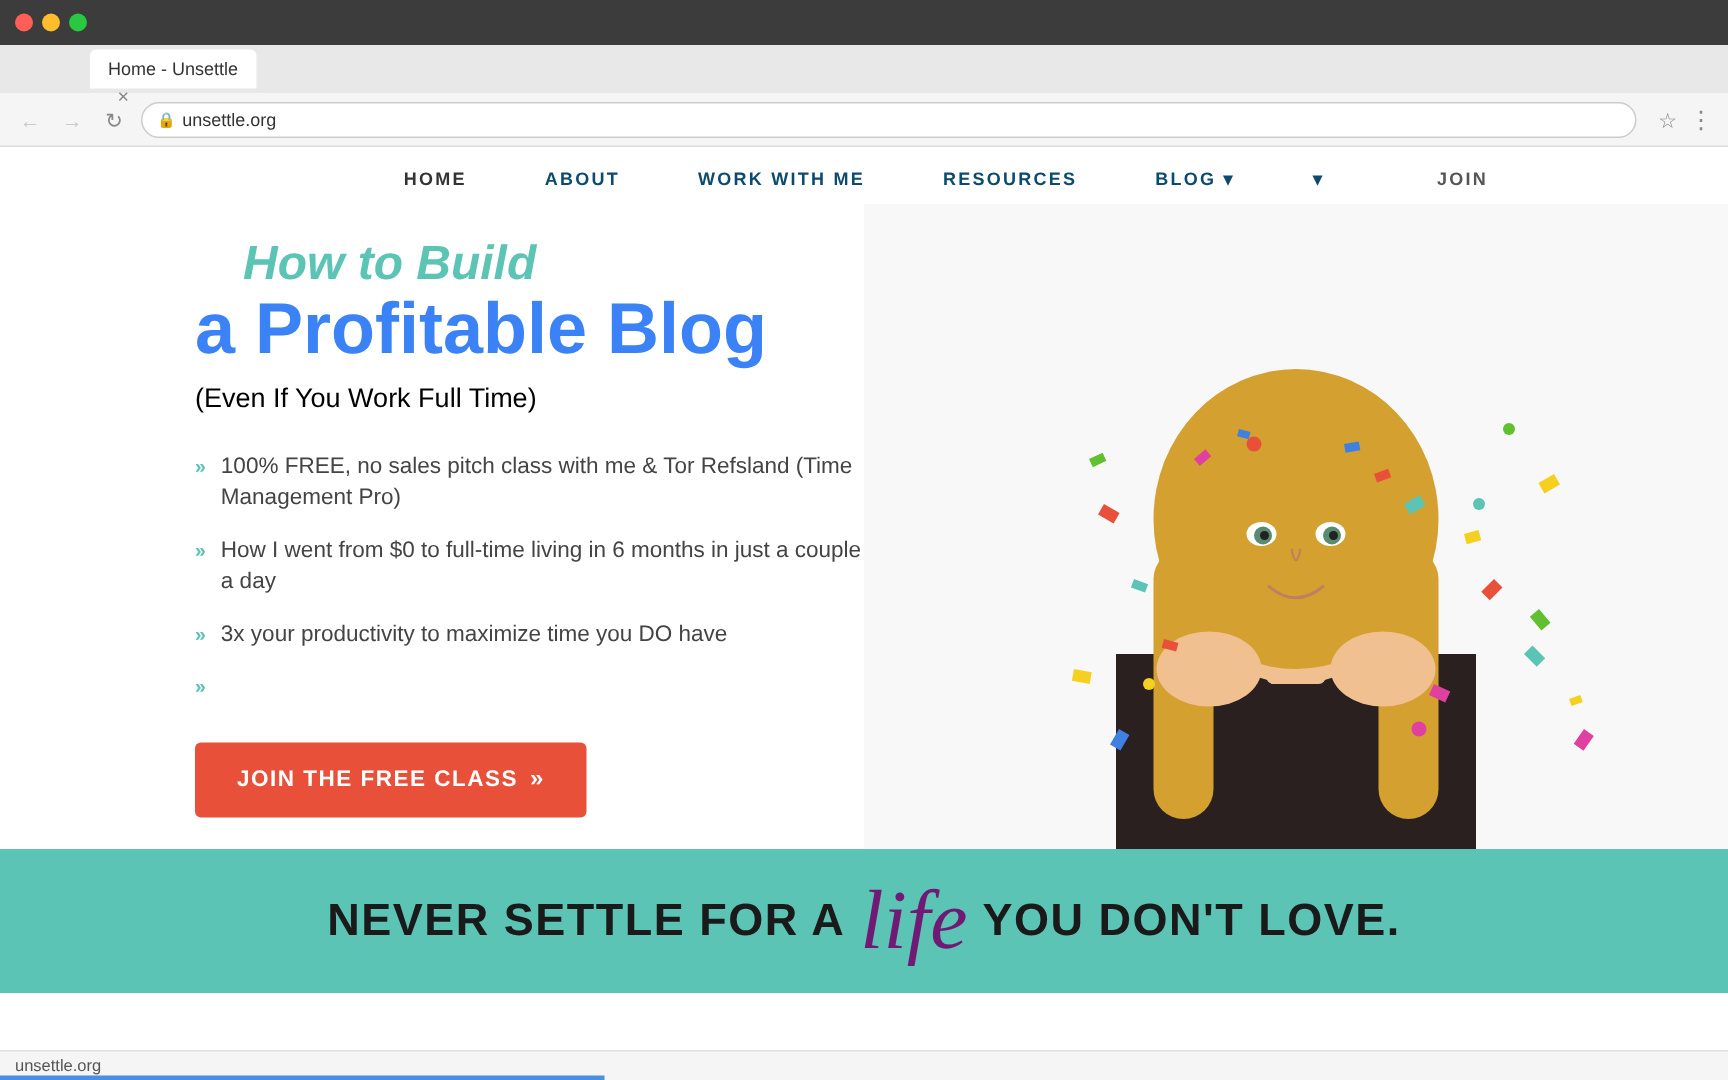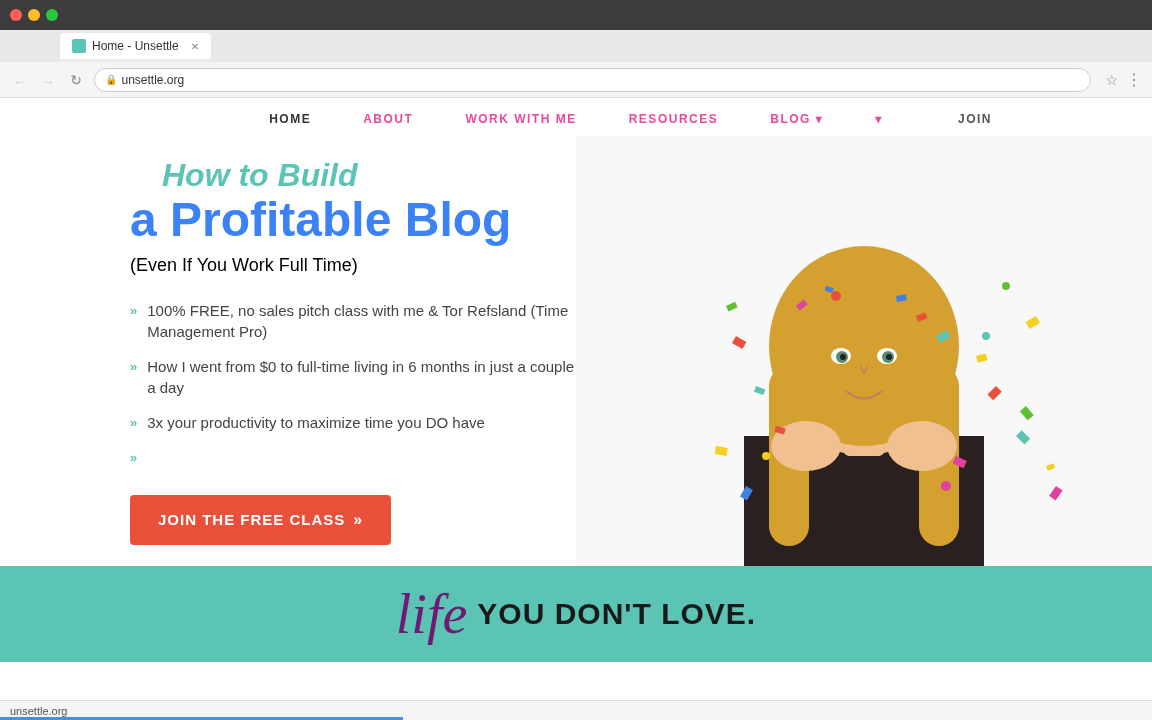--- a/index.html
+++ b/index.html
@@ -23,25 +23,25 @@
       height: 32px;
       display: flex;
       align-items: center;
       padding: 0 80px 0 60px;
     }
     .browser-tab {
       background: #fff;
       height: 26px;
       padding: 0 12px;
       display: flex;
-      align-items: center;
       gap: 6px;
       border-radius: 4px 4px 0 0;
       font-size: 12px;
       color: #333;
+      flex-direction: column;
     }
     .tab-favicon { width: 14px; height: 14px; background: #5bc4b5; border-radius: 2px; display: flex; align-items: center; justify-content: center; }
     .tab-close { margin-left: 6px; color: #888; font-size: 10px; cursor: pointer; }
     .browser-toolbar {
       background: #f5f5f5;
       height: 36px;
       display: flex;
       align-items: center;
       padding: 0 10px;
       gap: 8px;
@@ -77,21 +77,21 @@
       justify-content: center;
       align-items: center;
       padding: 14px 0 0;
       gap: 52px;
       position: relative;
     }
     .nav-item {
       font-size: 12px;
       font-weight: 700;
       letter-spacing: 1.5px;
-      color: #ec4899;
+      color: #0c4a6e;
       text-decoration: none;
       cursor: pointer;
       padding-bottom: 10px;
     }
     .nav-item.active { color: #333; }
     .nav-item-join {
       position: absolute;
       right: 160px;
       top: 14px;
       font-size: 12px;
@@ -362,20 +362,21 @@
         <circle cx="190" cy="320" r="4" fill="#f5d020"></circle>
         <circle cx="370" cy="350" r="5" fill="#e040a0"></circle>
         <circle cx="430" cy="150" r="4" fill="#60c030"></circle>
         <rect x="250" y="150" width="8" height="5" fill="#4080e0" transform="rotate(15 250 150)"></rect>
         <rect x="470" y="330" width="8" height="5" fill="#f5d020" transform="rotate(-20 470 330)"></rect>
       </svg>
     </div>
   </div>
 
   <div class="footer-banner">
+    <span class="footer-text-regular">NEVER SETTLE FOR A</span>
     <span class="footer-text-script">life</span>
     <span class="footer-text-regular">YOU DON'T LOVE.</span>
   </div>
 
 </div>
 
 <div class="status-bar">
   <div class="status-progress"></div>
   <span class="status-url">unsettle.org</span>
 </div>

